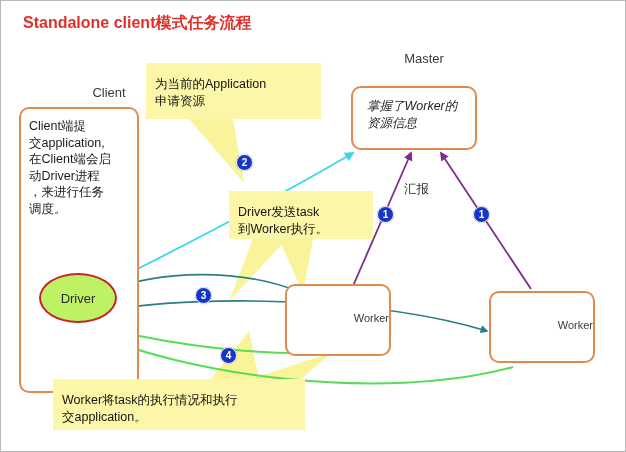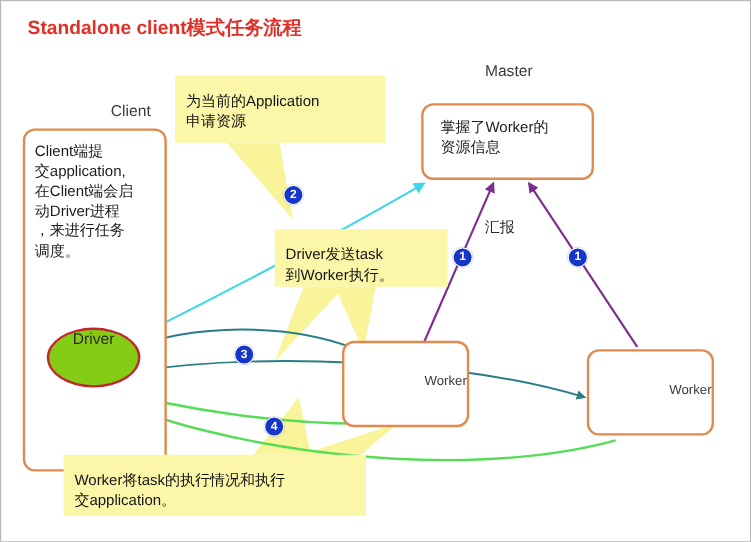--- a/index.html
+++ b/index.html
@@ -48,23 +48,23 @@
     width:100%;
     text-align:right;
     font-size:11px;
     color:#3a3a3a;
   }
 
   .ellipse{
     position:absolute;
     border:2.5px solid #c0272d;
     border-radius:50%;
-    background:#84cc16;
+    background:#bef264;
     box-sizing:border-box;
-    display:flex;align-items:flex-start;justify-content:center;
+    display:flex;align-items:center;justify-content:center;
     font-size:13px;color:#2a2a2a;
   }
 
   .callout{
     position:absolute;
     background:#fbf6a8;
     color:#141414;
     font-size:12.5px;
     line-height:17px;
     padding:13px 9px;
@@ -144,21 +144,21 @@
 动Driver进程
 ，来进行任务
 调度。</div>
   </div>
 
   <div class="ellipse" style="left:38px;top:272px;width:78px;height:50px;">
     <span>Driver</span>
   </div>
 
   <div class="node-label" style="left:350px;top:50px;width:146px;text-align:center;">Master</div>
-  <div class="box" style="left:350px;top:85px;width:144px;height:64px;">
+  <div class="box" style="left:350px;top:85px;width:126px;height:64px;font-style:italic;">
     <div class="box-text" style="left:14px;top:10px;width:126px;">掌握了Worker的
 资源信息</div>
   </div>
 
   <div class="box" style="left:284px;top:283px;width:106px;height:72px;">
     <div class="box-center-text" style="top:26px;">Worker</div>
   </div>
 
   <div class="box" style="left:488px;top:290px;width:106px;height:72px;">
     <div class="box-center-text" style="top:26px;">Worker</div>

